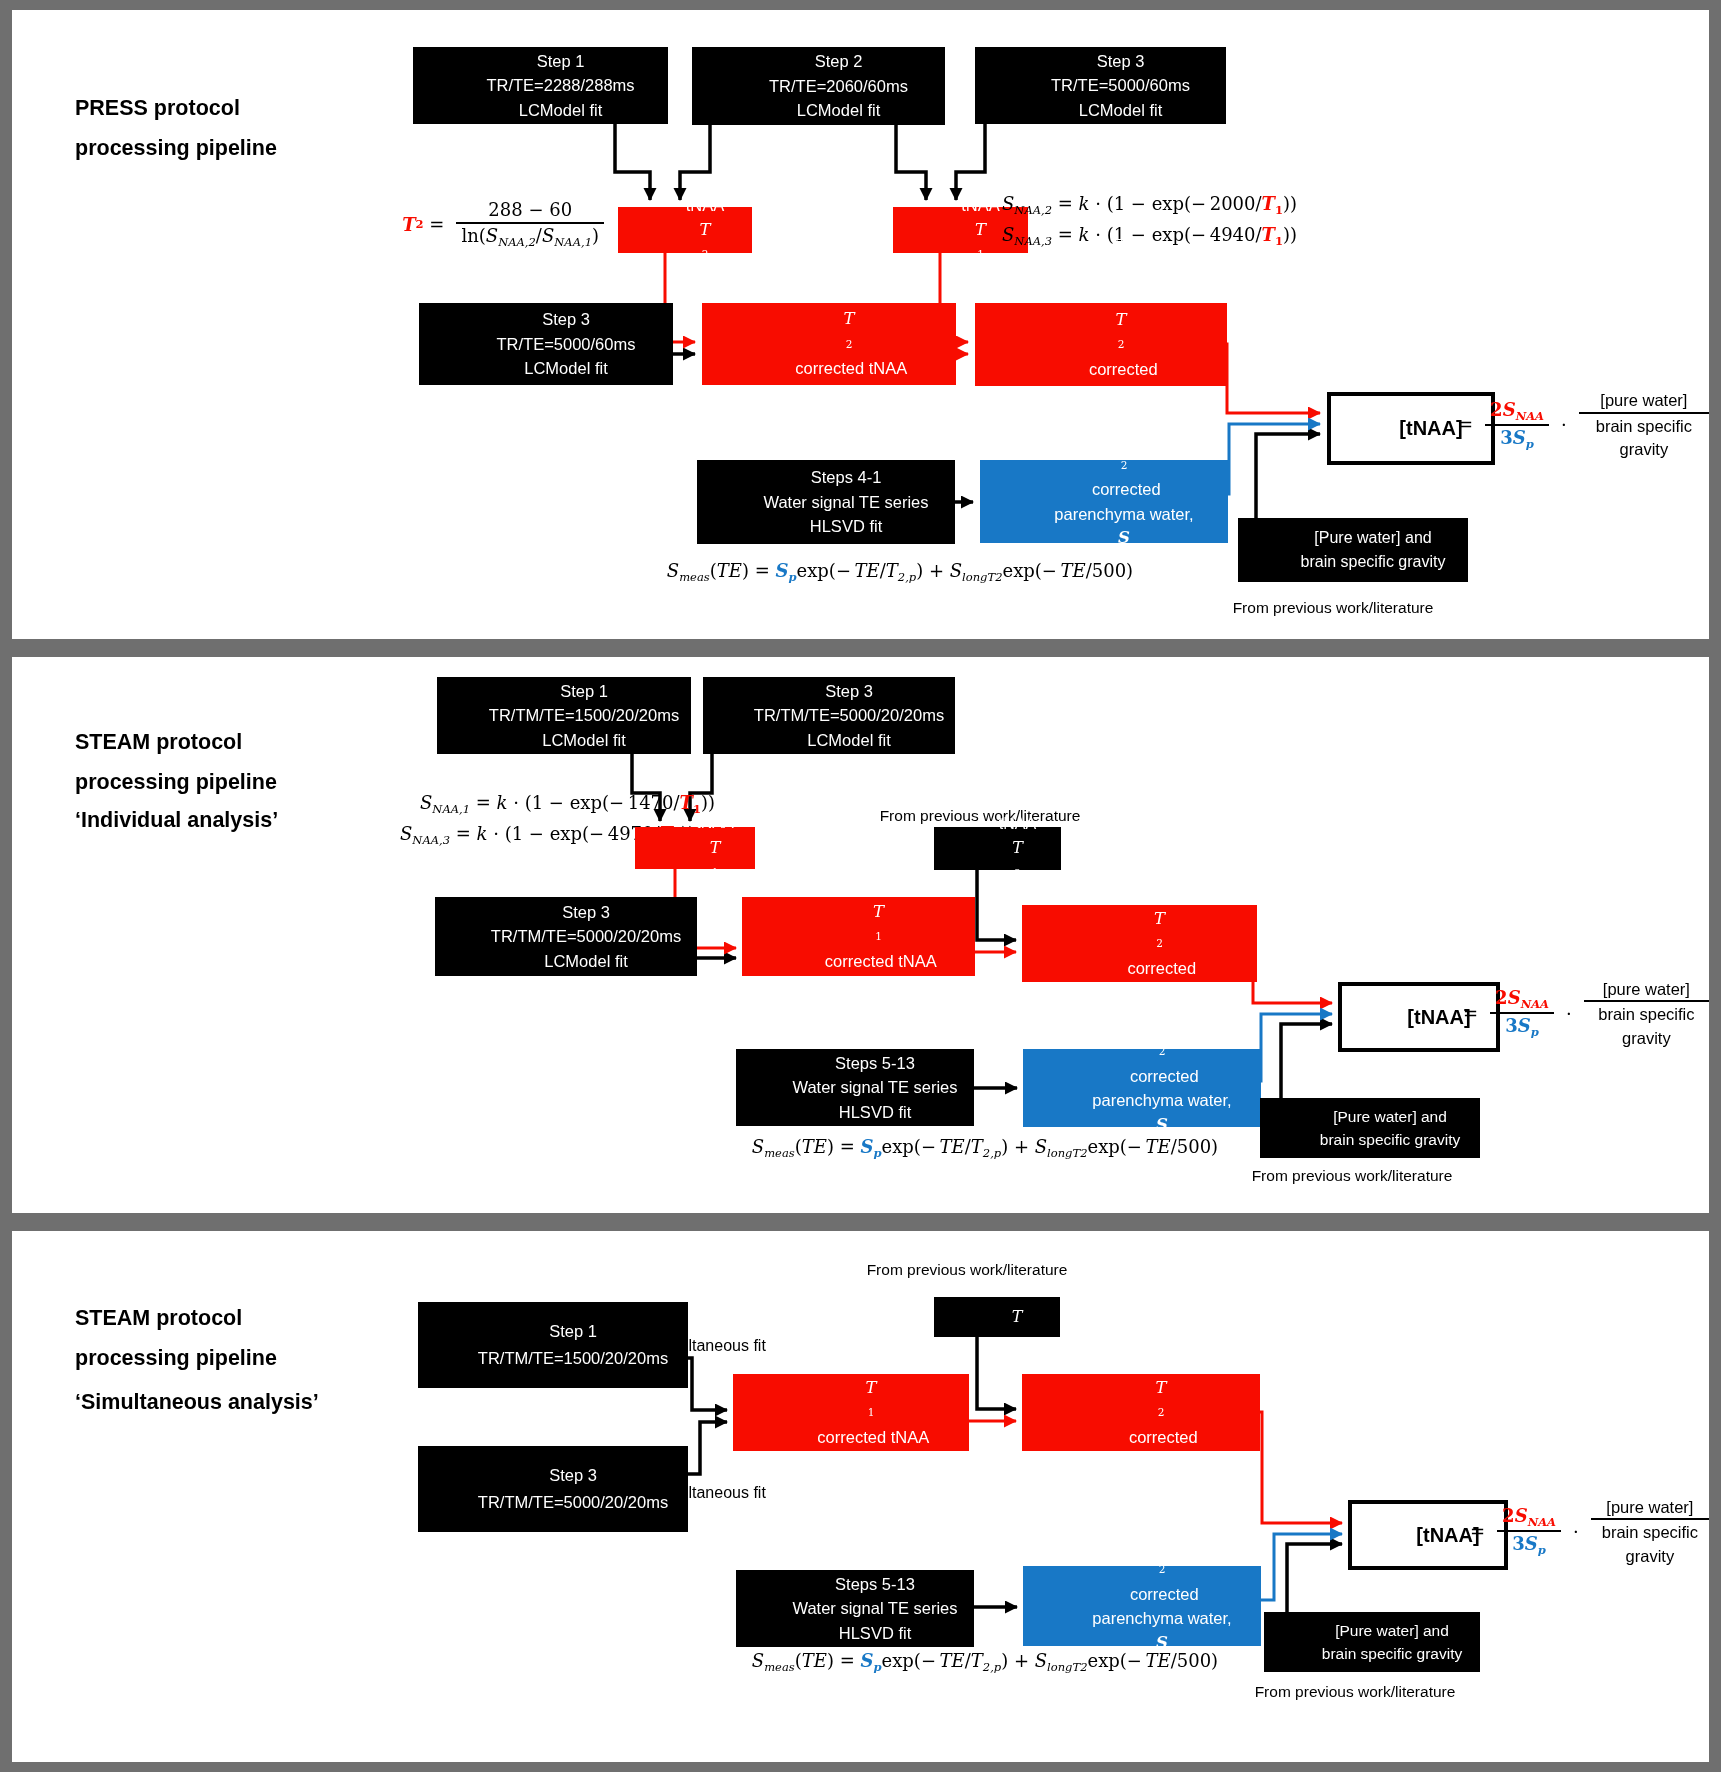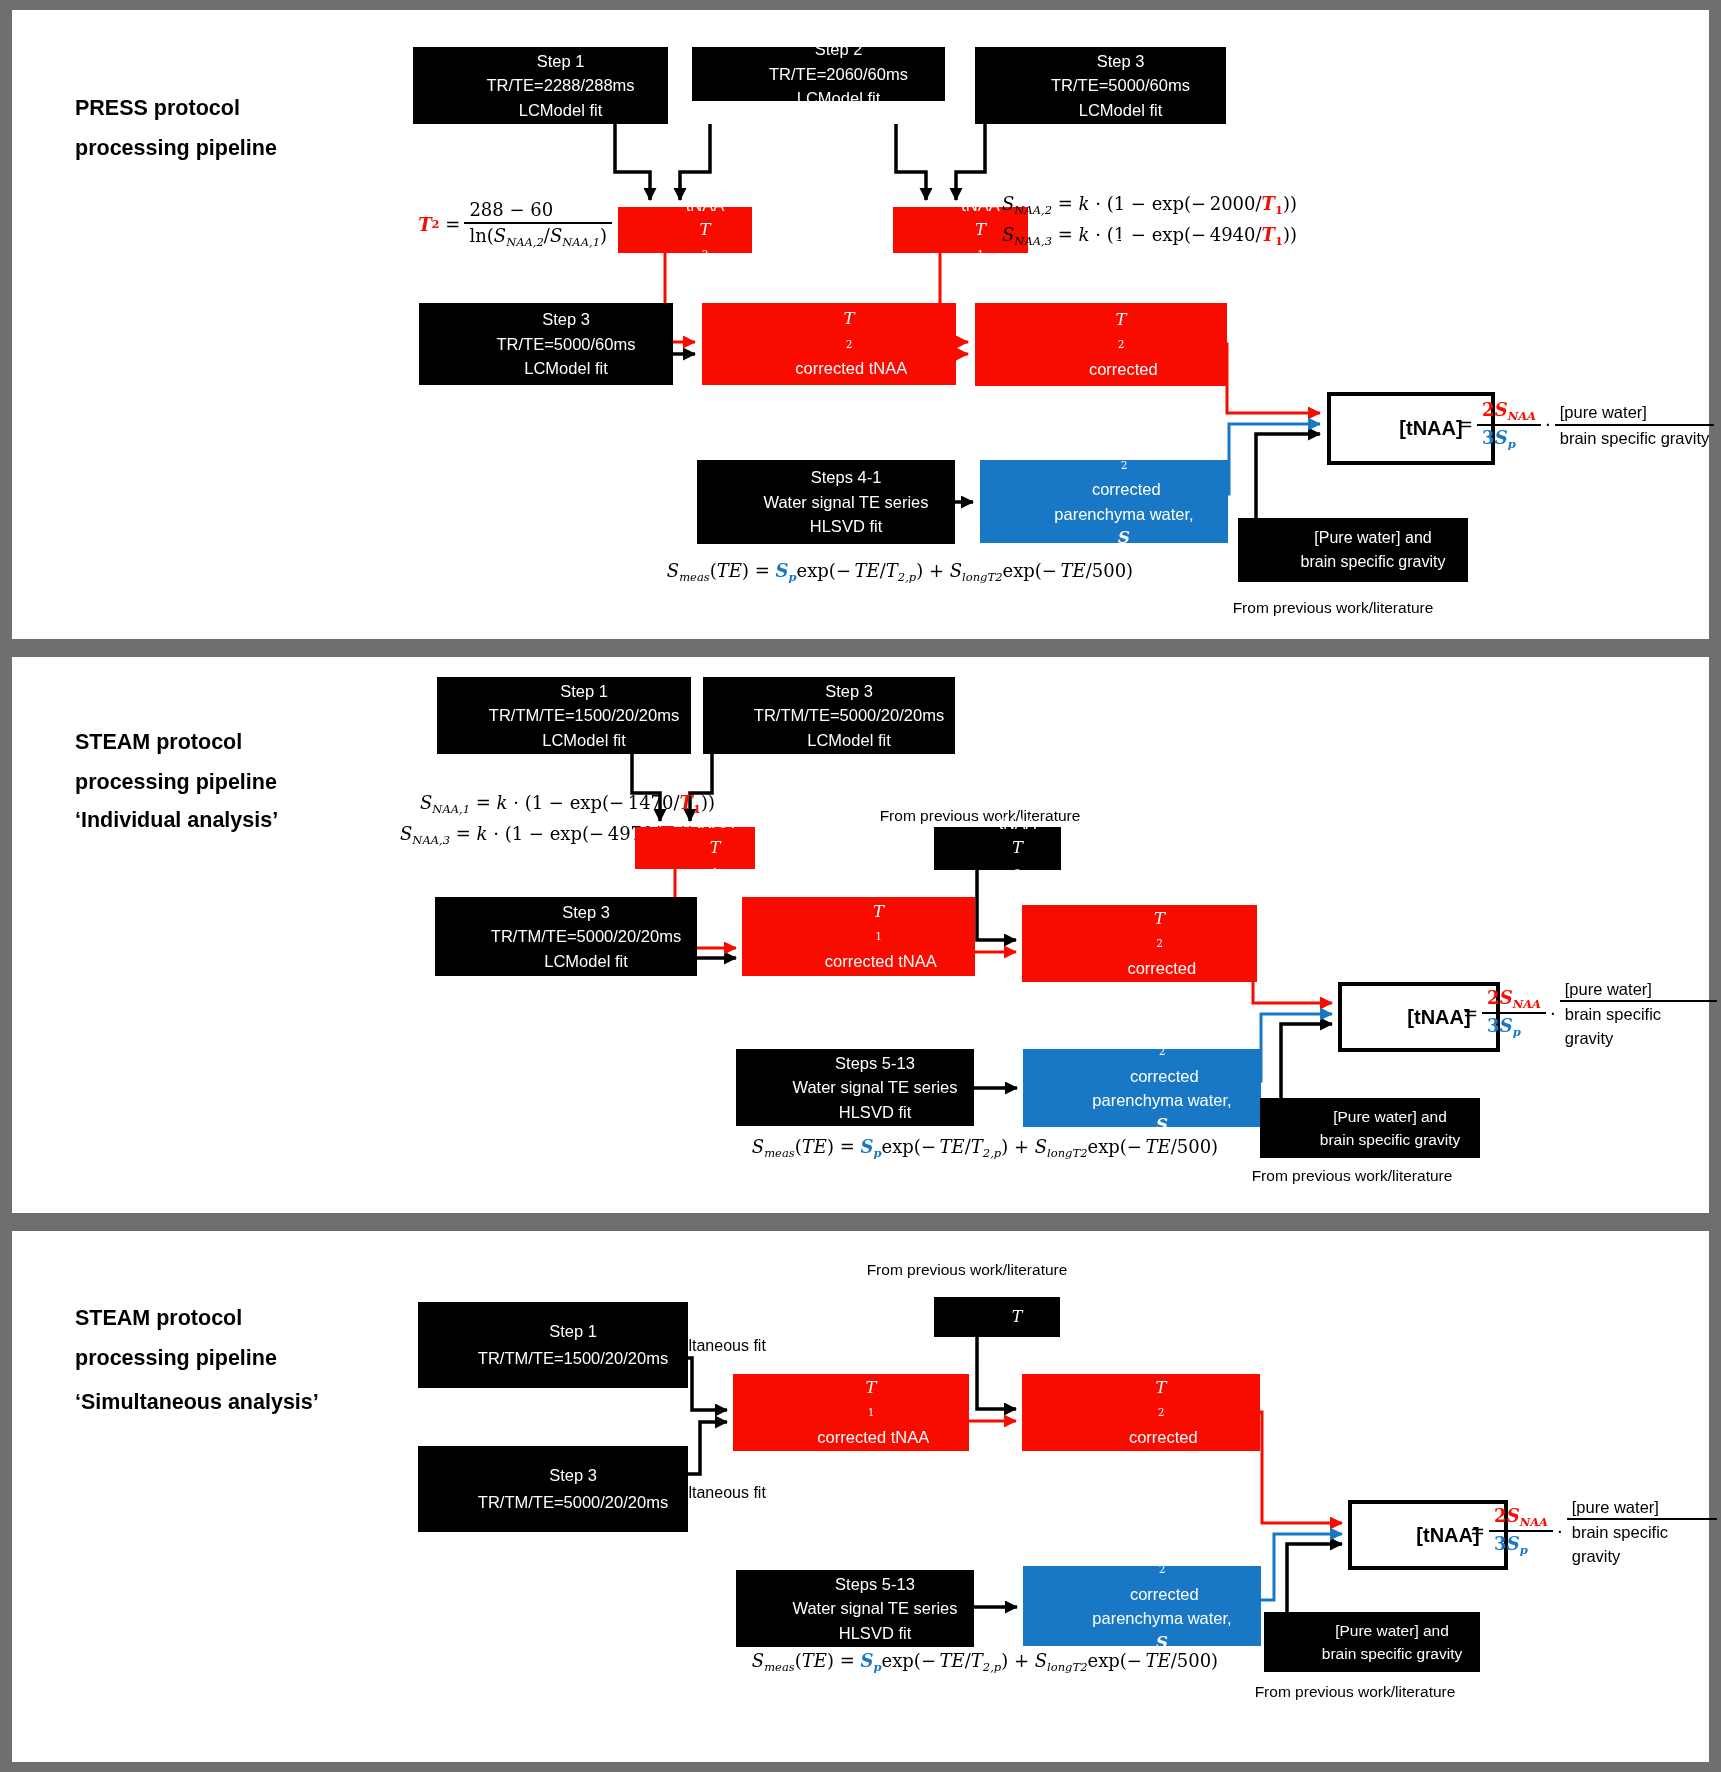--- a/index.html
+++ b/index.html
@@ -20,31 +20,31 @@
   .rd{background:#f80c00;color:#fff;}
   .bl{background:#1878c6;color:#fff;}
   .wb{background:#fff;border:4px solid #000;color:#000000;font-weight:bold;font-size:20px;}
   .pre{white-space:pre-line;}
   .tall{line-height:27px;}
   .eq{position:absolute;font-family:"DejaVu Serif",serif;font-size:18px;}
   .sub{font-size:64%;vertical-align:-0.35em;font-family:"DejaVu Serif",serif;}
   .it{font-style:italic;font-family:"DejaVu Serif",serif;}
   .bd{font-weight:bold;}
   .sf{font-family:"Liberation Sans",sans-serif;font-style:normal;font-size:16.5px;}
-  .frac{display:inline-flex;flex-direction:column;text-align:left;vertical-align:middle;
-        margin:0 4px;line-height:1.3;}
+  .frac{display:inline-flex;flex-direction:column;text-align:center;vertical-align:middle;
+        margin:0 12px;line-height:1.3;}
   .fn{padding:0 5px;}
   .fd{border-top:2px solid #000;padding:0 5px;}
   .fo{position:absolute;display:flex;align-items:center;font-family:"DejaVu Serif",serif;font-size:18px;}
   .eqrow{display:flex;align-items:center;justify-content:flex-end;}
 
   
   #t1{left:75px;top:88px}
   #s1{left:413px;top:47px;width:215px;height:77px}
-  #s2{left:692px;top:47px;width:213px;height:54px}
+  #s2{left:692px;top:47px;width:213px;height:78px}
   #s3t{left:975px;top:47px;width:211px;height:77px}
   #rt2{left:618px;top:207px;width:94px;height:46px}
   #rt1{left:893px;top:207px;width:95px;height:46px}
   #eqt2{left:388px;top:190px;width:228px;height:68px}
   #eqs1a{left:1002px;top:193px}
   #eqs1b{left:1002px;top:224px}
   #s3b{left:419px;top:303px;width:214px;height:82px}
   #rc2{left:702px;top:303px;width:214px;height:82px}
   #rc12{left:975px;top:303px;width:212px;height:83px}
   #w49{left:697px;top:460px;width:218px;height:84px}

